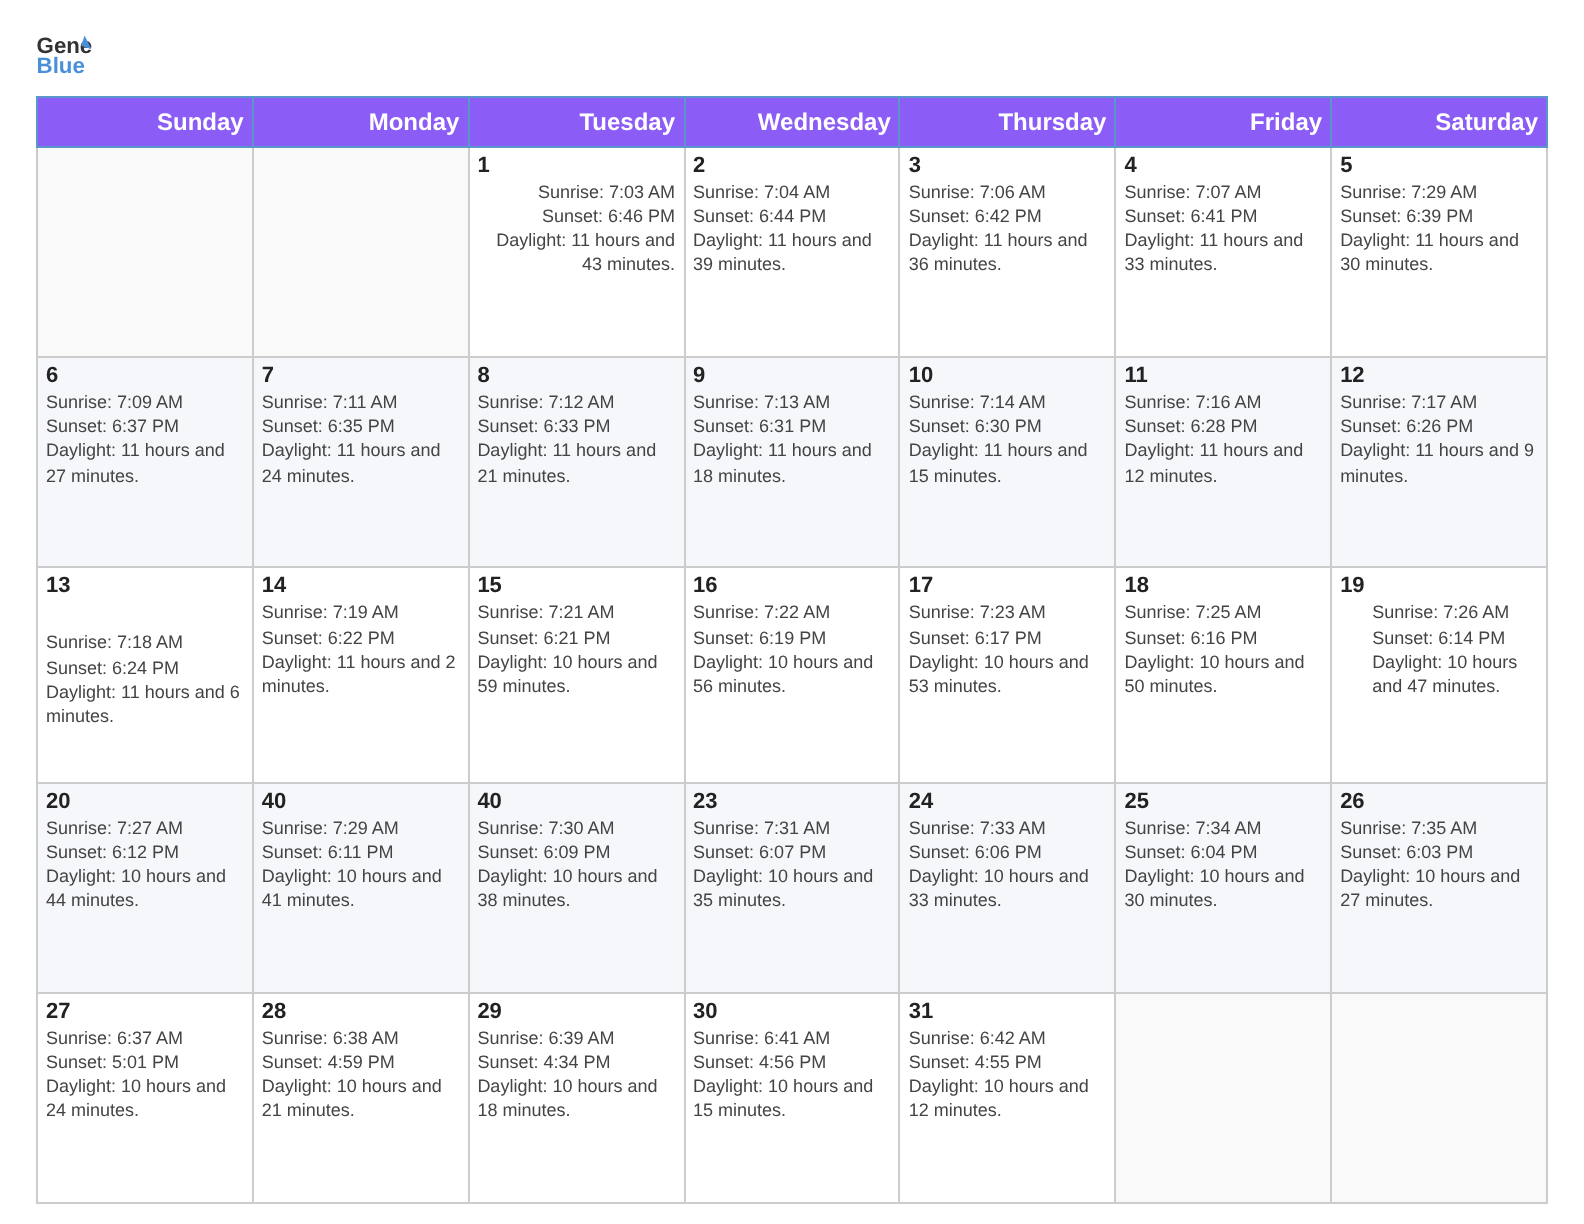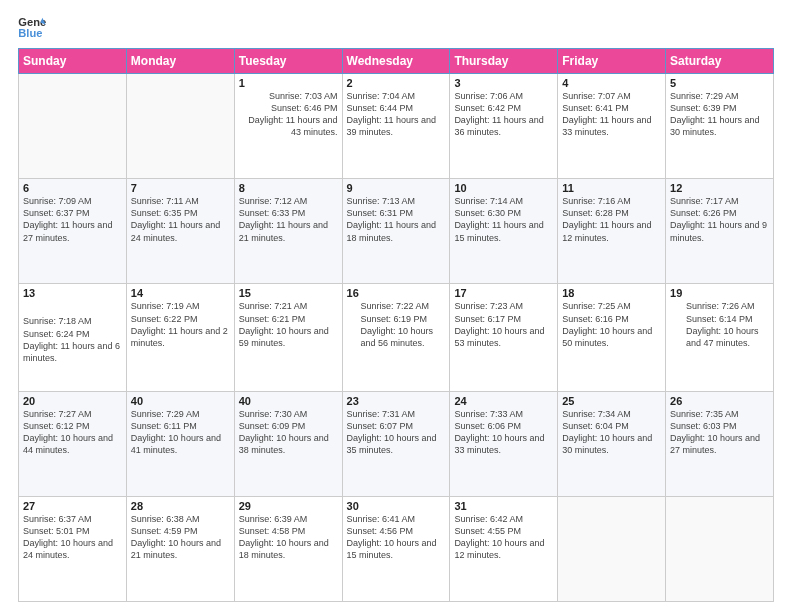--- a/index.html
+++ b/index.html
@@ -46,27 +46,27 @@
       color: #555;
     }
     .calendar {
       flex: 1;
       border: 1px solid #ccc;
       border-collapse: collapse;
       width: 100%;
       table-layout: fixed;
     }
     .calendar th {
-      background: #ec4899;
+      background: #8b5cf6;
       color: #fff;
       font-size: 12px;
       font-weight: bold;
       padding: 5px 4px;
       border: 1px solid #5a95cc;
-      text-align: left;
+      text-align: right;
     }
     .calendar td {
       border: 1px solid #ccc;
       vertical-align: top;
       padding: 3px 4px;
       font-size: 9.5px;
       color: #333;
       height: 82px;
       background: #fff;
     }
@@ -215,21 +215,21 @@
 Daylight: 11 hours and 2 minutes.</div>
           </td>
           <td>
             <span class="day-num">15</span>
             <div class="day-info" style="white-space: pre-line;">Sunrise: 7:21 AM
 Sunset: 6:21 PM
 Daylight: 10 hours and 59 minutes.</div>
           </td>
           <td>
             <span class="day-num">16</span>
-            <div class="day-info" style="white-space: pre-line; margin-left: 14px;">Sunrise: 7:22 AM
+            <div class="day-info" style="white-space: pre-line;">Sunrise: 7:22 AM
 Sunset: 6:19 PM
 Daylight: 10 hours and 56 minutes.</div>
           </td>
           <td>
             <span class="day-num">17</span>
             <div class="day-info" style="white-space: pre-line;">Sunrise: 7:23 AM
 Sunset: 6:17 PM
 Daylight: 10 hours and 53 minutes.</div>
           </td>
           <td>
@@ -298,21 +298,21 @@
           </td>
           <td>
             <span class="day-num">28</span>
             <div class="day-info" style="white-space: pre-line;">Sunrise: 6:38 AM
 Sunset: 4:59 PM
 Daylight: 10 hours and 21 minutes.</div>
           </td>
           <td>
             <span class="day-num">29</span>
             <div class="day-info" style="white-space: pre-line;">Sunrise: 6:39 AM
-Sunset: 4:58 PM
+Sunset: 4:34 PM
 Daylight: 10 hours and 18 minutes.</div>
           </td>
           <td>
             <span class="day-num">30</span>
             <div class="day-info" style="white-space: pre-line;">Sunrise: 6:41 AM
 Sunset: 4:56 PM
 Daylight: 10 hours and 15 minutes.</div>
           </td>
           <td>
             <span class="day-num">31</span>

